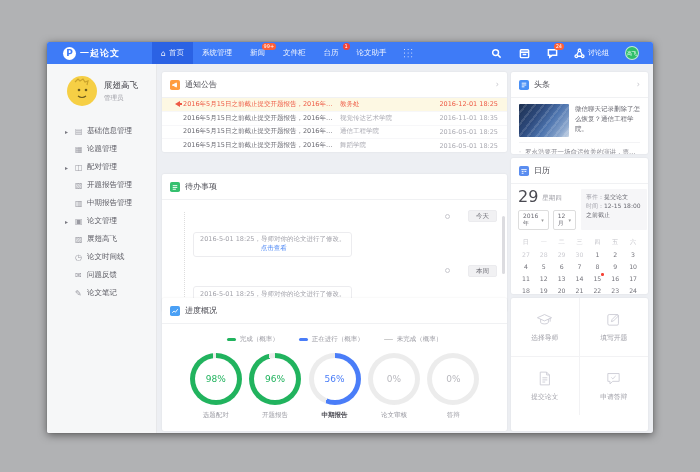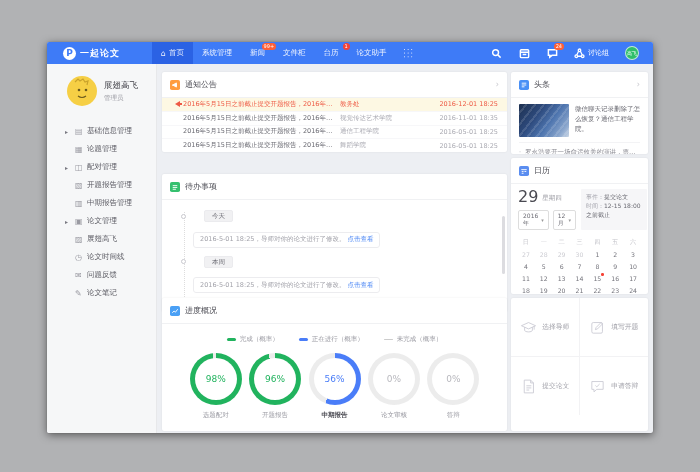--- a/index.html
+++ b/index.html
@@ -69,24 +69,24 @@
   .n-text { flex:1; white-space:nowrap; overflow:hidden; text-overflow:ellipsis; padding-right:6px; }
   .n-dept { width:88px; flex:none; color:#aaaab2; font-size:6.5px; }
   .notice-row.hl .n-dept { color:#ee5a45; }
   .n-date { width:70px; flex:none; text-align:right; color:#aaaab2; font-size:6.5px; }
   .notice-row.hl .n-date { color:#ee5a45; }
 
   
   .todo-body { position:relative; padding:7px 10px 6px 18px; height:123px; overflow:hidden; }
   .timeline { position:absolute; left:22px; top:12px; bottom:10px; border-left:1px dotted #ddd; }
   .t-group { position:relative; margin-bottom:4px; }
-  .t-tagrow { display:flex; align-items:center; gap:18px; margin:3px 0 4px -1px; }
+  .t-tagrow { display:flex; align-items:center; gap:18px; margin:3px 0 4px -1px;justify-content:flex-end; }
   .t-dot { width:5px; height:5px; border:1px solid #c9c9cf; border-radius:50%; background:#fff; position:relative; z-index:1; margin-left:2px; }
   .t-tag { background:#f1f1f3; border:1px solid #ebebee; border-radius:2px; font-size:6.5px; color:#6a6a72; padding:1px 7px; line-height:8px; }
-  .t-item { display:inline-flex; max-width:300px; align-items:center; border:1px solid #ececef; border-radius:3px; padding:2.5px 6px; margin:0 0 4px 13px; font-size:6.5px; color:#a2a2aa; background:#fff; white-space:nowrap; }
+  .t-item { display:inline-flex; max-width:300px; align-items:center; border:1px solid #ececef; border-radius:3px; padding:2.5px 6px; margin:0 0 4px 13px; font-size:6.5px; color:#a2a2aa; background:#fff; white-space:nowrap;flex-direction:column; }
   .t-item .txt { overflow:hidden; text-overflow:ellipsis; }
   .t-link { color:#4a86f5; cursor:pointer; flex:none; margin-left:2px; }
   .scrollbar { position:absolute; right:2px; top:16px; width:3px; height:58px; background:#dcdce0; border-radius:2px; }
 
   
   .legend { display:flex; justify-content:center; gap:20px; margin-top:11px; }
   .leg { display:flex; align-items:center; gap:4px; font-size:6.5px; color:#9a9aa2; }
   .leg-mark { width:9px; height:3.5px; border-radius:2px; background:#ccc; }
   .donuts { display:flex; justify-content:space-around; padding:0 24px; margin-top:9px; }
   .donut { display:flex; flex-direction:column; align-items:center; width:62px; }
@@ -120,21 +120,21 @@
   .ev-val { color:#6a6a72; }
   .cal-grid { display:grid; grid-template-columns:repeat(7,1fr); padding:2px 6px 0; }
   .cal-cell { height:12px; display:flex; align-items:center; justify-content:center; font-size:6.2px; color:#74747c; position:relative; cursor:pointer; }
   .cal-cell.cal-head { color:#c4c4ca; cursor:default; }
   .cal-cell .muted { color:#ccccd2; }
   .cal-cell .sel { background:#4a7df8; color:#fff; width:10.5px; height:10.5px; border-radius:50%; display:flex; align-items:center; justify-content:center; }
   .cdot { position:absolute; top:1px; right:2.5px; width:2.5px; height:2.5px; border-radius:50%; background:#f54336; }
 
   
   .q-grid { display:grid; grid-template-columns:1fr 1fr; height:117px; }
-  .q-cell { display:flex; align-items:center; justify-content:center; gap:5px; border-right:1px solid #f2f2f4; border-bottom:1px solid #f2f2f4; cursor:pointer; }
+  .q-cell { display:flex; flex-direction:column; align-items:center; justify-content:center; gap:5px; border-right:1px solid #f2f2f4; border-bottom:1px solid #f2f2f4; cursor:pointer; }
   .q-cell:nth-child(2n) { border-right:none; }
   .q-cell:nth-child(n+3) { border-bottom:none; }
   .q-cell svg { width:17px; height:17px; stroke:#c9c9d2; fill:none; stroke-width:1.2; }
   .q-label { font-size:6.8px; color:#a2a2aa; }
 </style>
 </head>
 <body>
 
 <div class="desktop">
   <div class="window">

